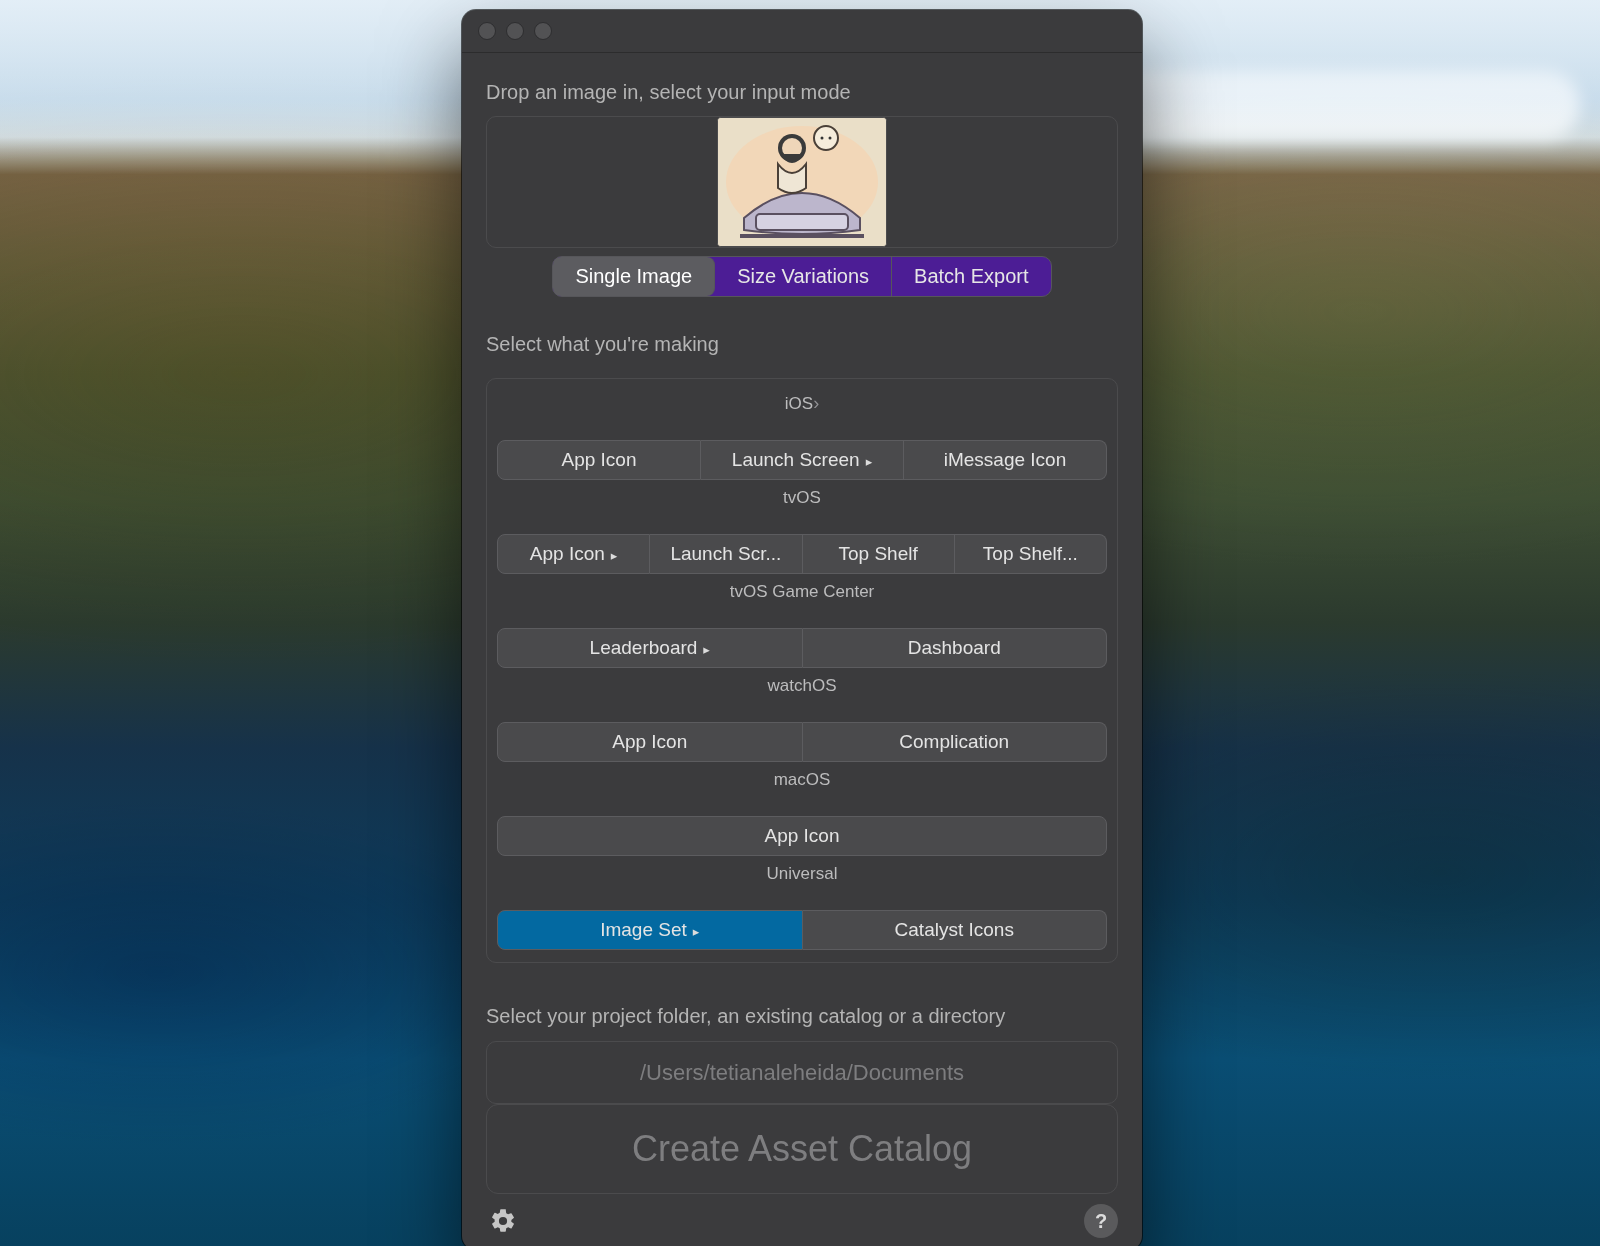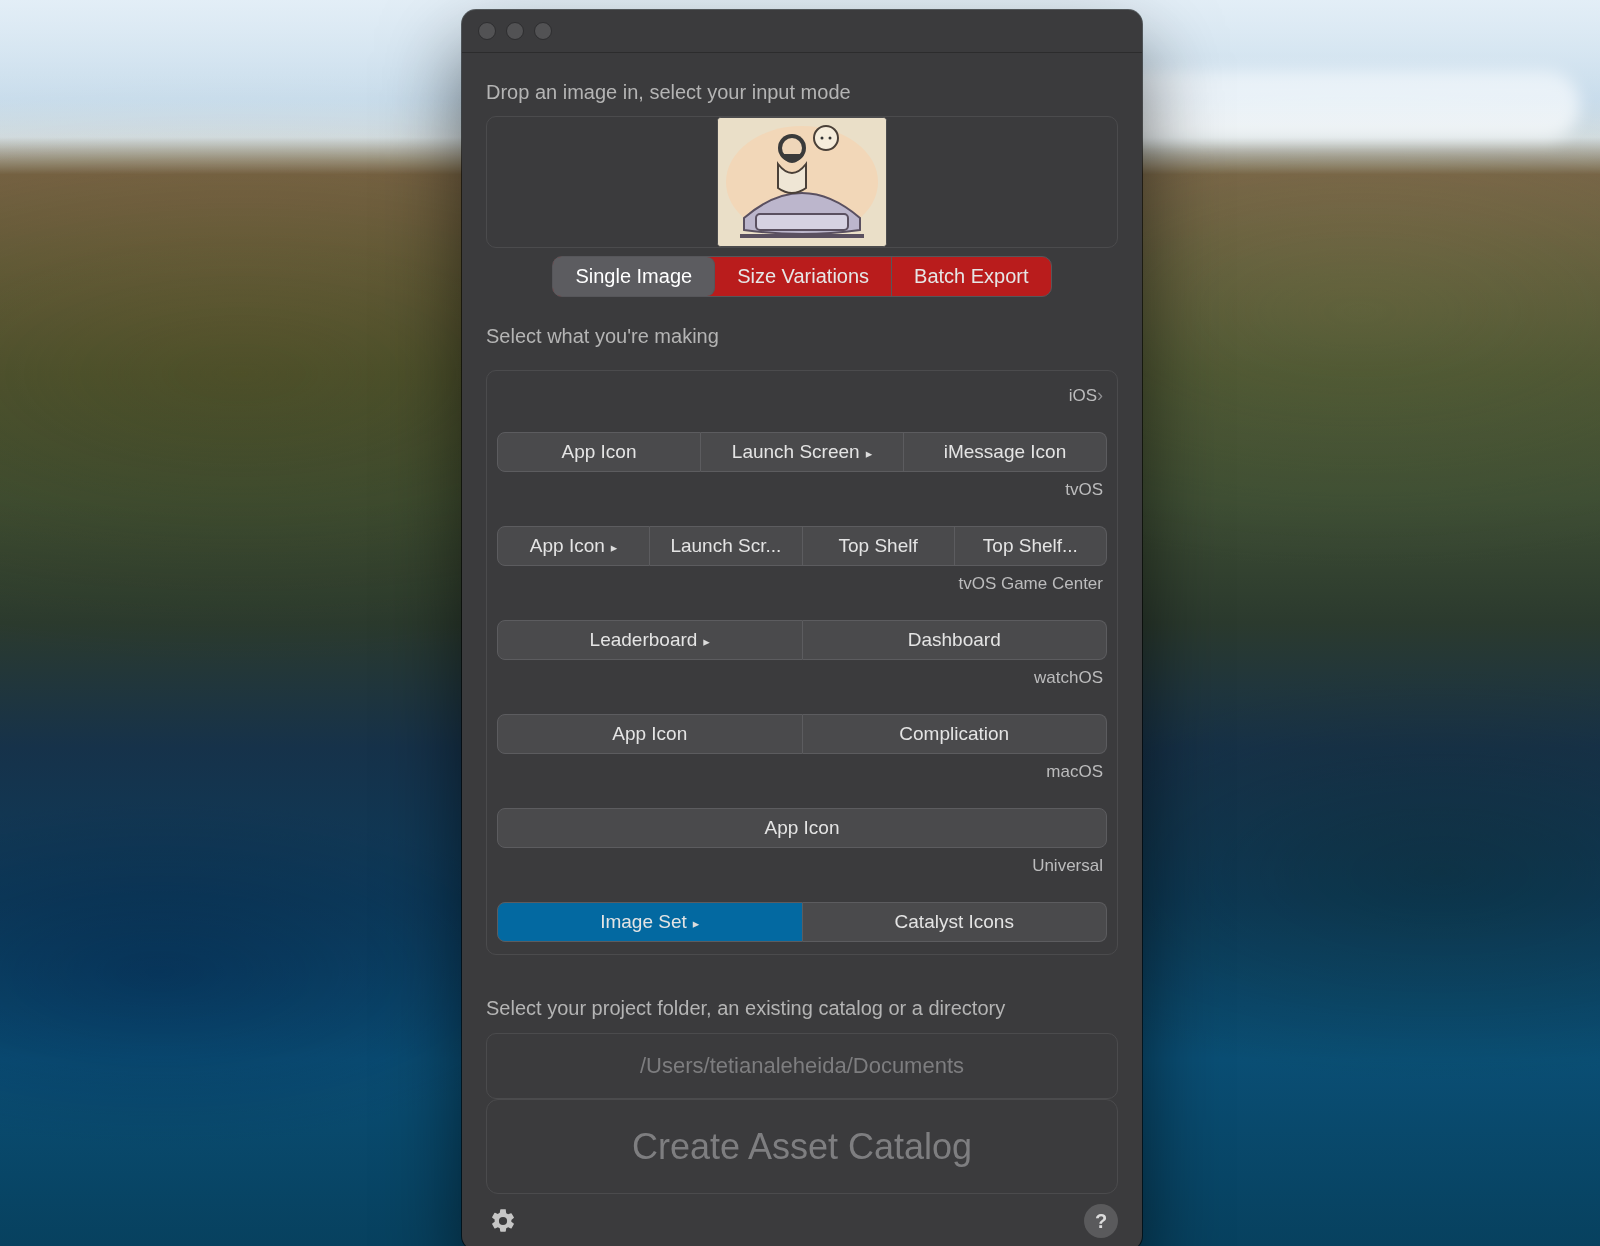--- a/index.html
+++ b/index.html
@@ -135,21 +135,21 @@
     position: relative;
     border: 1px solid #4b4b4d;
   }
 
   
   .segmented {
     margin: 8px auto 0 auto;
     display: inline-flex;
     border: 1px solid #56565a;
     border-radius: 10px;
-    background: #b91c1c;
+    background: #4c1d95;
     align-self: center;
   }
   .segmented .seg {
     padding: 8px 22px;
     font-size: 20px;
     color: #e6e6e6;
     border-right: 1px solid #56565a;
     cursor: pointer;
   }
   .segmented .seg:last-child { border-right: none; }
@@ -161,21 +161,21 @@
 
   
   .platforms-panel {
     margin-top: 10px;
     border: 1px solid #4b4b4d;
     border-radius: 10px;
     padding: 6px 10px 12px 10px;
   }
   .platform-group { margin-top: 6px; }
   .platform-header {
-    display: flex; align-items: center; justify-content: flex-end;
+    display: flex; align-items: center; justify-content: center;
     font-size: 17px; color: #bcbcbd;
     padding: 2px 4px 4px 4px;
   }
   .platform-header .chevron {
     color: #8f8f92; font-size: 18px;
   }
 
   .btn-row {
     display: flex;
     gap: 0;
@@ -290,21 +290,21 @@
         </svg>
       </div>
     </div>
 
     <div class="segmented">
       <div class="seg selected">Single Image</div>
       <div class="seg">Size Variations</div>
       <div class="seg">Batch Export</div>
     </div>
 
-    <div class="section-label" style="margin-top:28px">Select what you're making</div>
+    <div class="section-label" style="margin-top:36px">Select what you're making</div>
 
     <div class="platforms-panel">
 
       <div class="platform-group">
         <div class="platform-header">
           <span>iOS</span>
           <span class="chevron">›</span>
         </div>
         <div class="btn-row">
           <div class="mac-btn">

